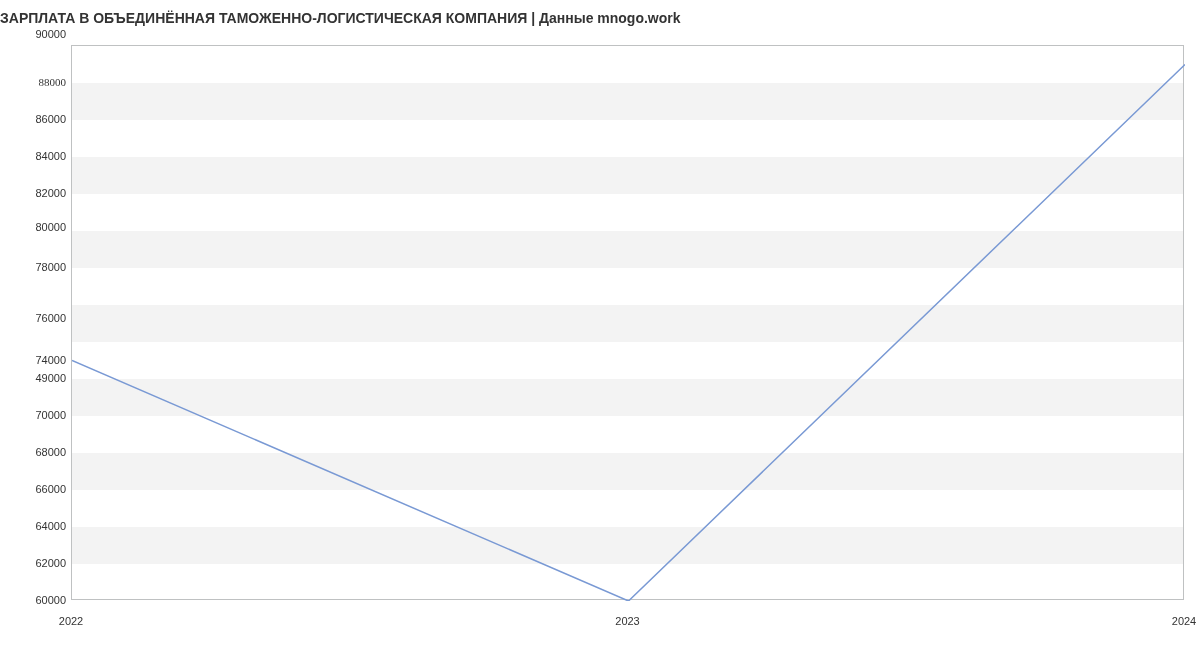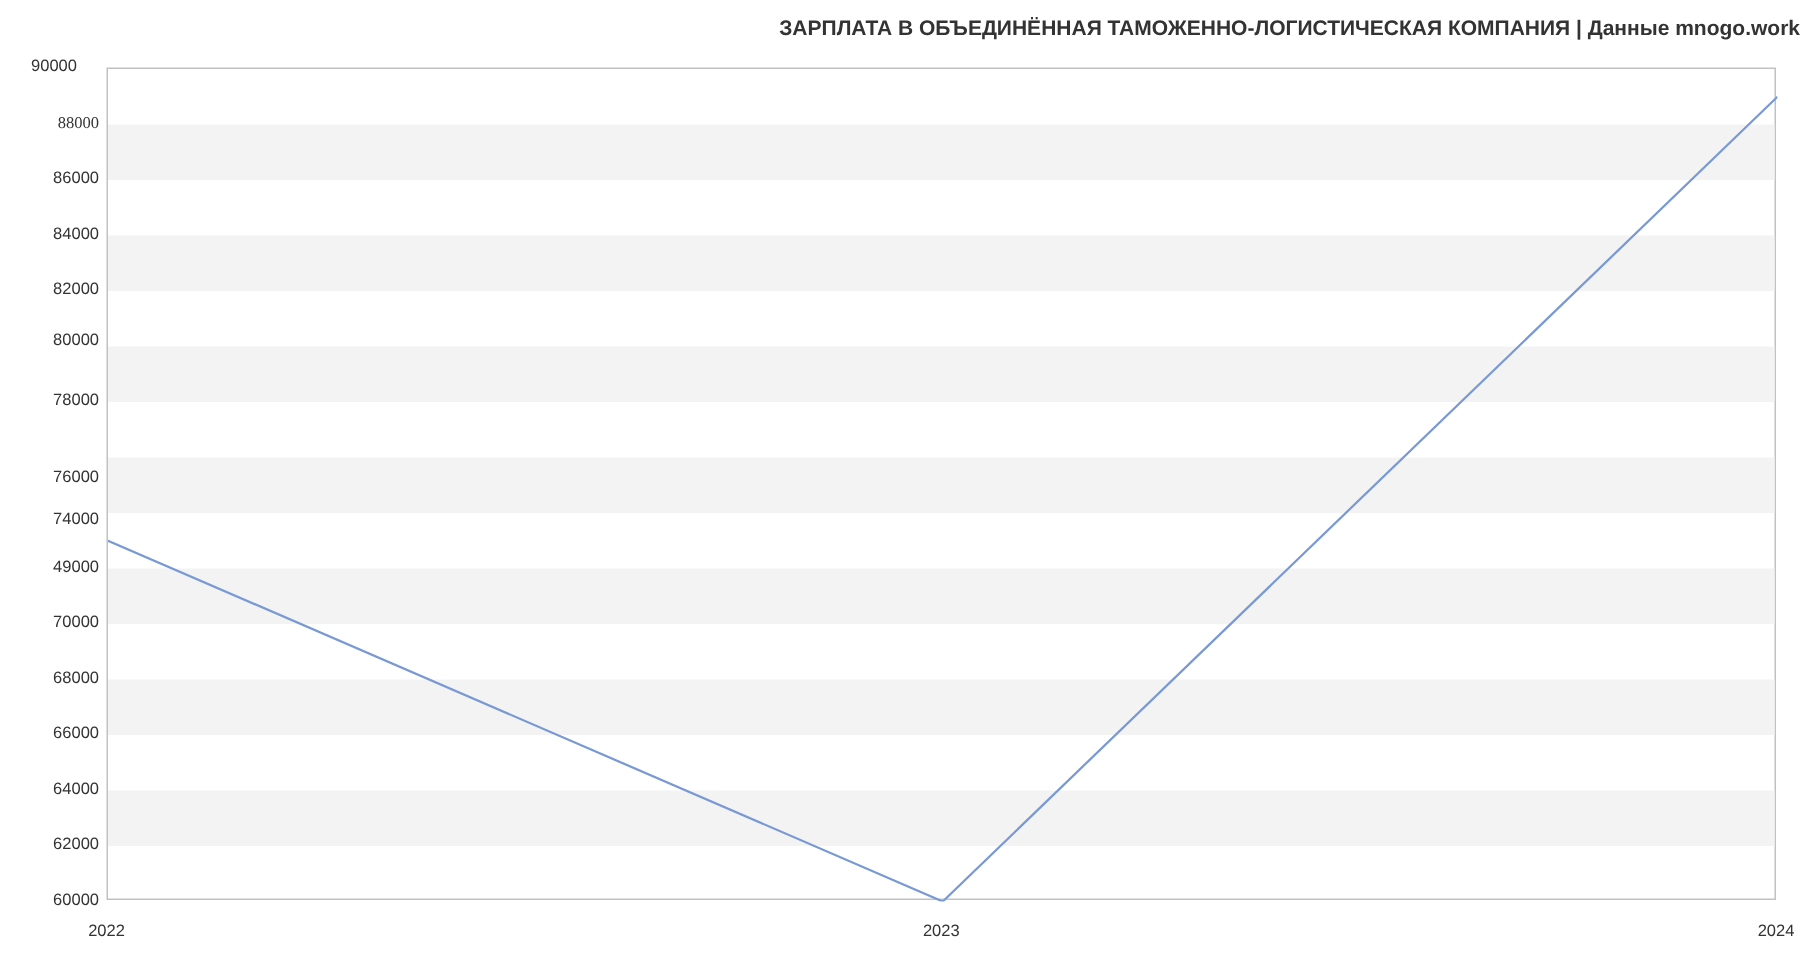--- a/index.html
+++ b/index.html
@@ -9,21 +9,21 @@
     height: 650px;
     font-family: Verdana, Geneva, sans-serif;
     background: #fff;
     position: relative;
   }
   .title {
     position: absolute;
     top: 10px;
     left: 0;
     width: 1200px;
-    text-align: right;
+    text-align: left;
     font-size: 14px;
     font-weight: 600;
     color: #333;
   }
   .plot-outer {
     position: absolute;
     left: 71px;
     top: 45px;
     width: 1113px;
     height: 555px;
@@ -79,27 +79,27 @@
   </div>
 
 <div id="yticks">
     <div class="ytick" style="top: 600px;">60000</div>
     <div class="ytick" style="top: 563px;">62000</div>
     <div class="ytick" style="top: 526px;">64000</div>
     <div class="ytick" style="top: 489px;">66000</div>
     <div class="ytick" style="top: 452px;">68000</div>
     <div class="ytick" style="top: 415px;">70000</div>
     <div class="ytick" style="top: 378px;">49000</div>
-    <div class="ytick" style="top: 346px;">74000</div>
+    <div class="ytick" style="top: 360px;">74000</div>
     <div class="ytick" style="top: 318px;">76000</div>
     <div class="ytick" style="top: 267px;">78000</div>
     <div class="ytick" style="top: 227px;">80000</div>
     <div class="ytick" style="top: 193px;">82000</div>
     <div class="ytick" style="top: 156px;">84000</div>
     <div class="ytick" style="top: 119px;">86000</div>
     <div class="ytick" style="top: 82px; font-family: Liberation Serif, serif;">88000</div>
-    <div class="ytick" style="top: 44px; text-align: center;">90000</div>
+    <div class="ytick" style="top: 34px;">90000</div>
   </div>
 <div id="xticks">
     <div class="xtick" style="left: 71px;">2022</div>
     <div class="xtick" style="left: 627.5px;">2023</div>
     <div class="xtick" style="left: 1184px;">2024</div>
   </div>
 
 </body></html>

